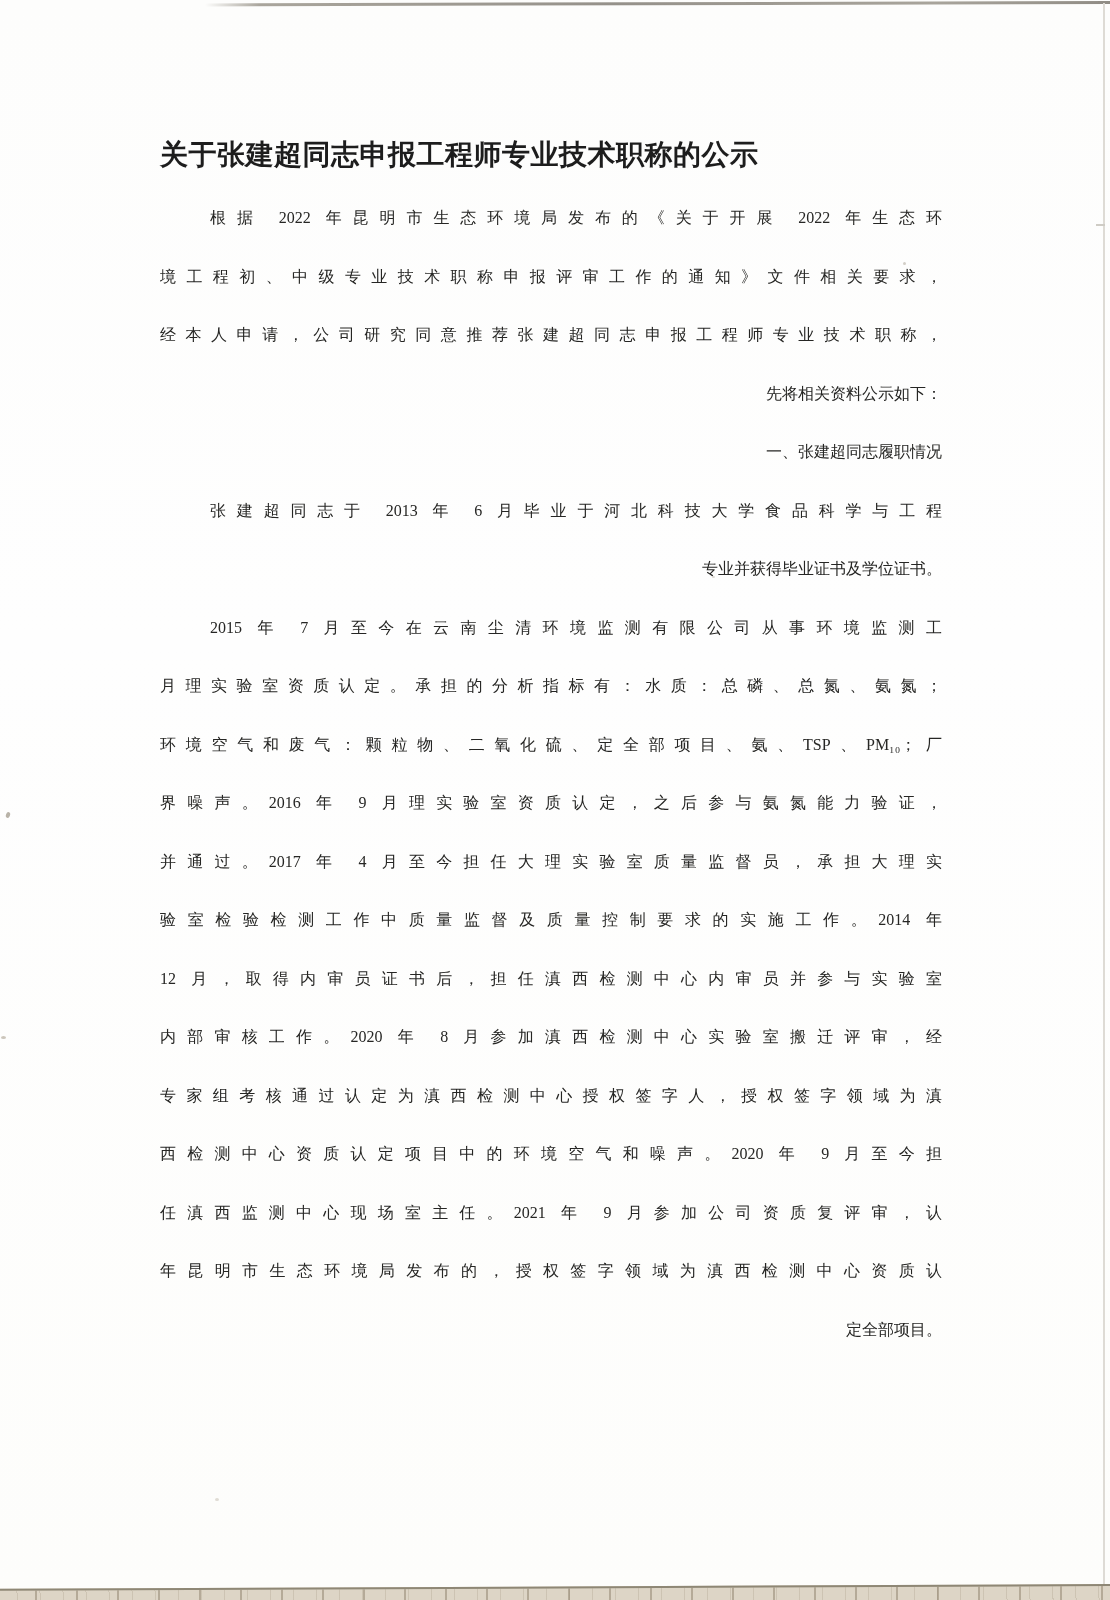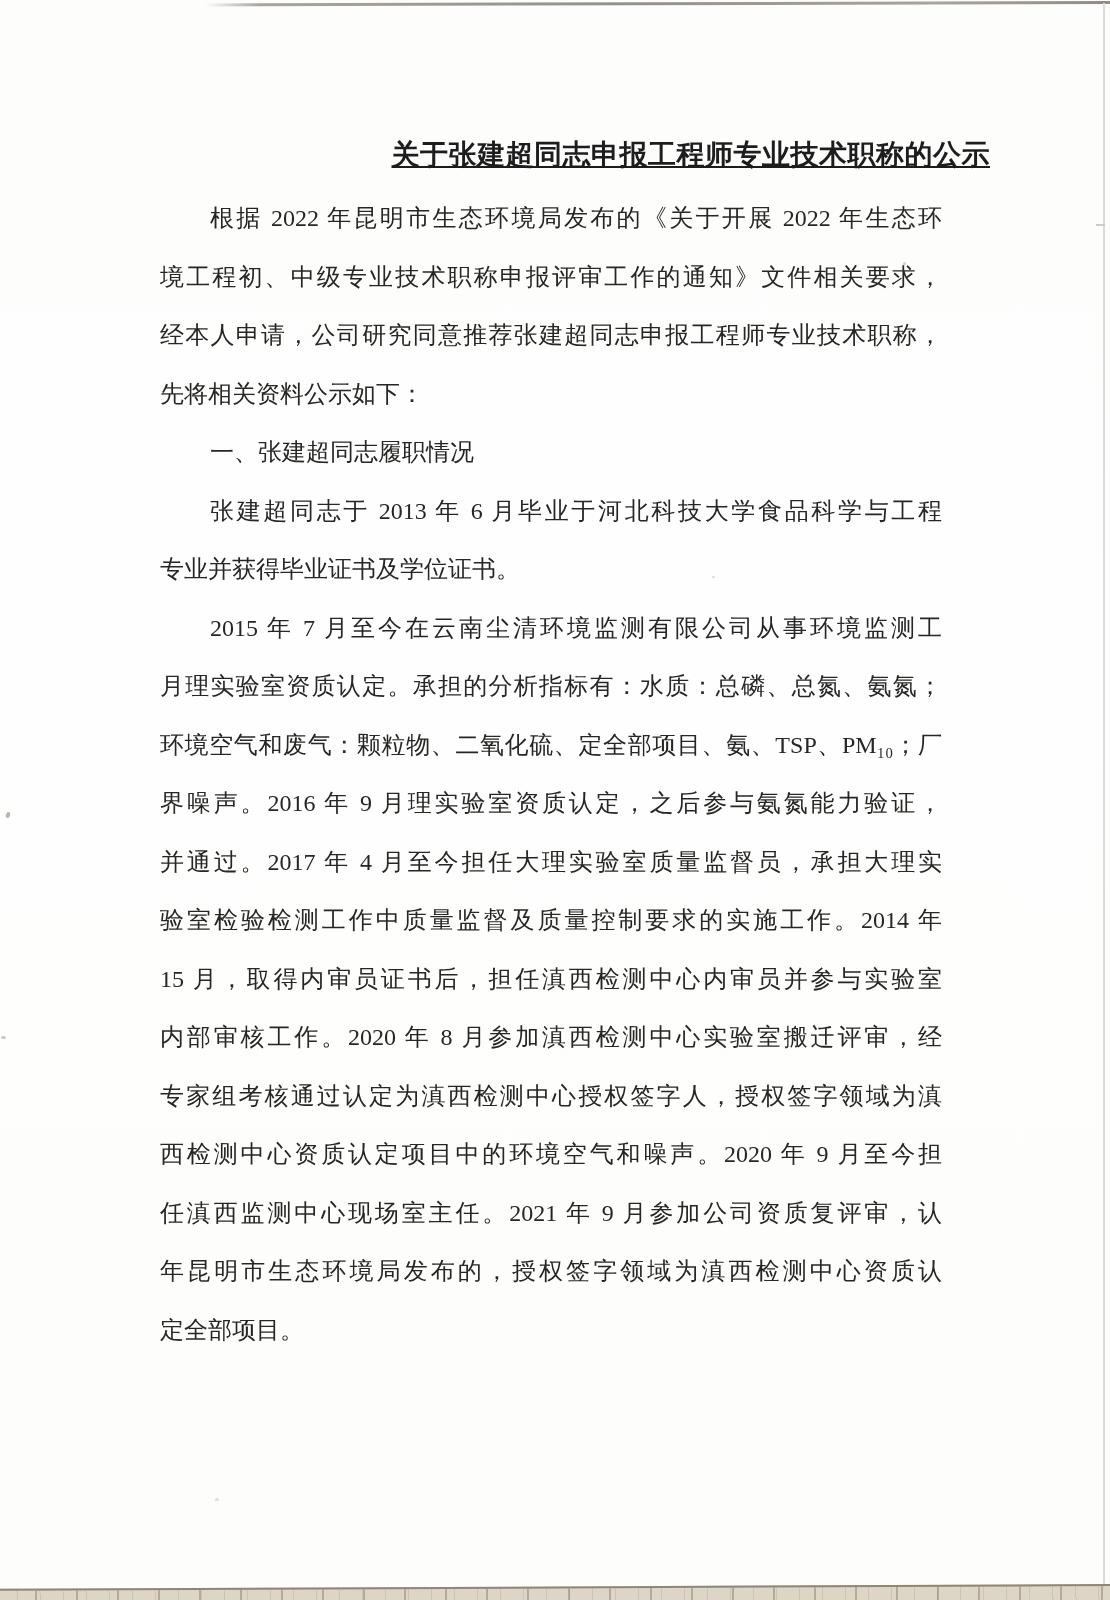--- a/index.html
+++ b/index.html
@@ -67,41 +67,41 @@
   .speck.d { left: 712px; top: 576px; width: 3px; height: 2px; background: #dcd8d1; }
   .speck.e { left: 215px; top: 1498px; width: 4px; height: 3px; background: #e0dcd4; }
 
   
   .doc-title {
     position: absolute;
     top: 135px;
     left: 160px;
     width: 830px;
     margin: 0;
-    text-align: right;
+    text-align: left;
     font-size: 28px;
     font-weight: bold;
     letter-spacing: 0.5px;
     color: #1d1d1d;
     line-height: 40px;
-    text-decoration: underline;
   }
   .doc-body {
     position: absolute;
     top: 189px;
     left: 160px;
     width: 782px;
     color: #262624;
-    font-size: 24px;
+    font-size: 16px;
   }
   .line {
     margin: 0;
     height: 58.5px;
     line-height: 58.5px;
     letter-spacing: 0;
+    text-align: right;
   }
   .line.indent { text-indent: 50px; }
   .line.jf {
     text-align: justify;
     text-align-last: justify;
   }
 </style>
 </head>
 <body>
 
@@ -120,21 +120,21 @@
     <p class="line">先将相关资料公示如下：</p>
     <p class="line indent">一、张建超同志履职情况</p>
     <p class="line indent jf">张建超同志于 2013 年 6 月毕业于河北科技大学食品科学与工程</p>
     <p class="line">专业并获得毕业证书及学位证书。</p>
     <p class="line indent jf">2015 年 7 月至今在云南尘清环境监测有限公司从事环境监测工</p>
     <p class="line jf">月理实验室资质认定。承担的分析指标有：水质：总磷、总氮、氨氮；</p>
     <p class="line jf">环境空气和废气：颗粒物、二氧化硫、定全部项目、氨、TSP、PM₁₀；厂</p>
     <p class="line jf">界噪声。2016 年 9 月理实验室资质认定，之后参与氨氮能力验证，</p>
     <p class="line jf">并通过。2017 年 4 月至今担任大理实验室质量监督员，承担大理实</p>
     <p class="line jf">验室检验检测工作中质量监督及质量控制要求的实施工作。2014 年</p>
-    <p class="line jf">15 月，取得内审员证书后，担任滇西检测中心内审员并参与实验室</p>
+    <p class="line jf">12 月，取得内审员证书后，担任滇西检测中心内审员并参与实验室</p>
     <p class="line jf">内部审核工作。2020 年 8 月参加滇西检测中心实验室搬迁评审，经</p>
     <p class="line jf">专家组考核通过认定为滇西检测中心授权签字人，授权签字领域为滇</p>
     <p class="line jf">西检测中心资质认定项目中的环境空气和噪声。2020 年 9 月至今担</p>
     <p class="line jf">任滇西监测中心现场室主任。2021 年 9 月参加公司资质复评审，认</p>
     <p class="line jf">年昆明市生态环境局发布的，授权签字领域为滇西检测中心资质认</p>
     <p class="line">定全部项目。</p>
   </div>
 
   <div class="speck a"></div>
   <div class="speck b"></div>

